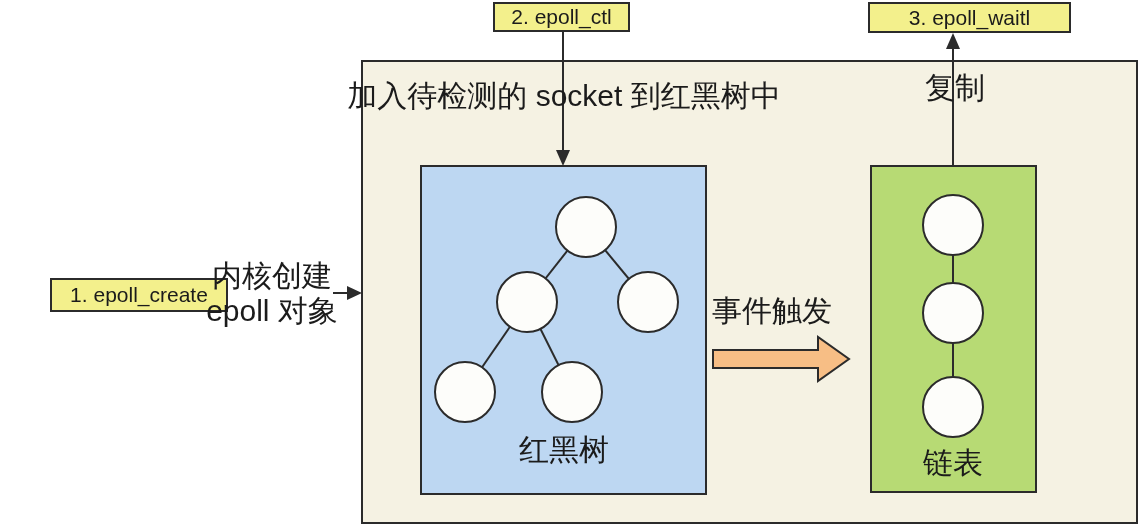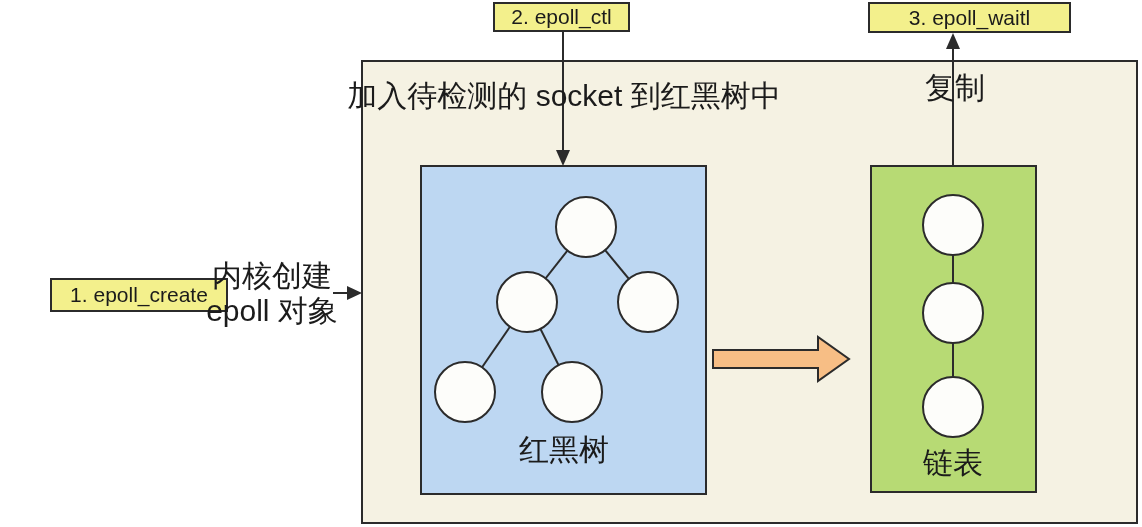--- a/index.html
+++ b/index.html
@@ -92,16 +92,17 @@
   <div class="ylabel" style="left:2px;   top:278px; width:178px; height:34px;margin-left:48px;">1. epoll_create</div>
   <div class="ylabel" style="left:493px; top:2px;  width:137px; height:30px;">2. epoll_ctl</div>
   <div class="ylabel" style="left:868px; top:2px;  width:203px; height:31px;">3. epoll_waitl</div>
 
   <div class="txt" style="left:272px; top:293px;">
     <div>内核创建</div>
     <div>epoll 对象</div>
   </div>
   <div class="txt" style="left:564px; top:96px;">加入待检测的 socket 到红黑树中</div>
   <div class="txt" style="left:955px; top:88px;">复制</div>
+  <div class="txt" style="left:772px; top:311px;">事件触发</div>
   <div class="txt" style="left:564px; top:450px;">红黑树</div>
   <div class="txt" style="left:953px; top:465px;font-family:Liberation Mono, monospace;">链表</div>
 
 </div>
 
 </body></html>

